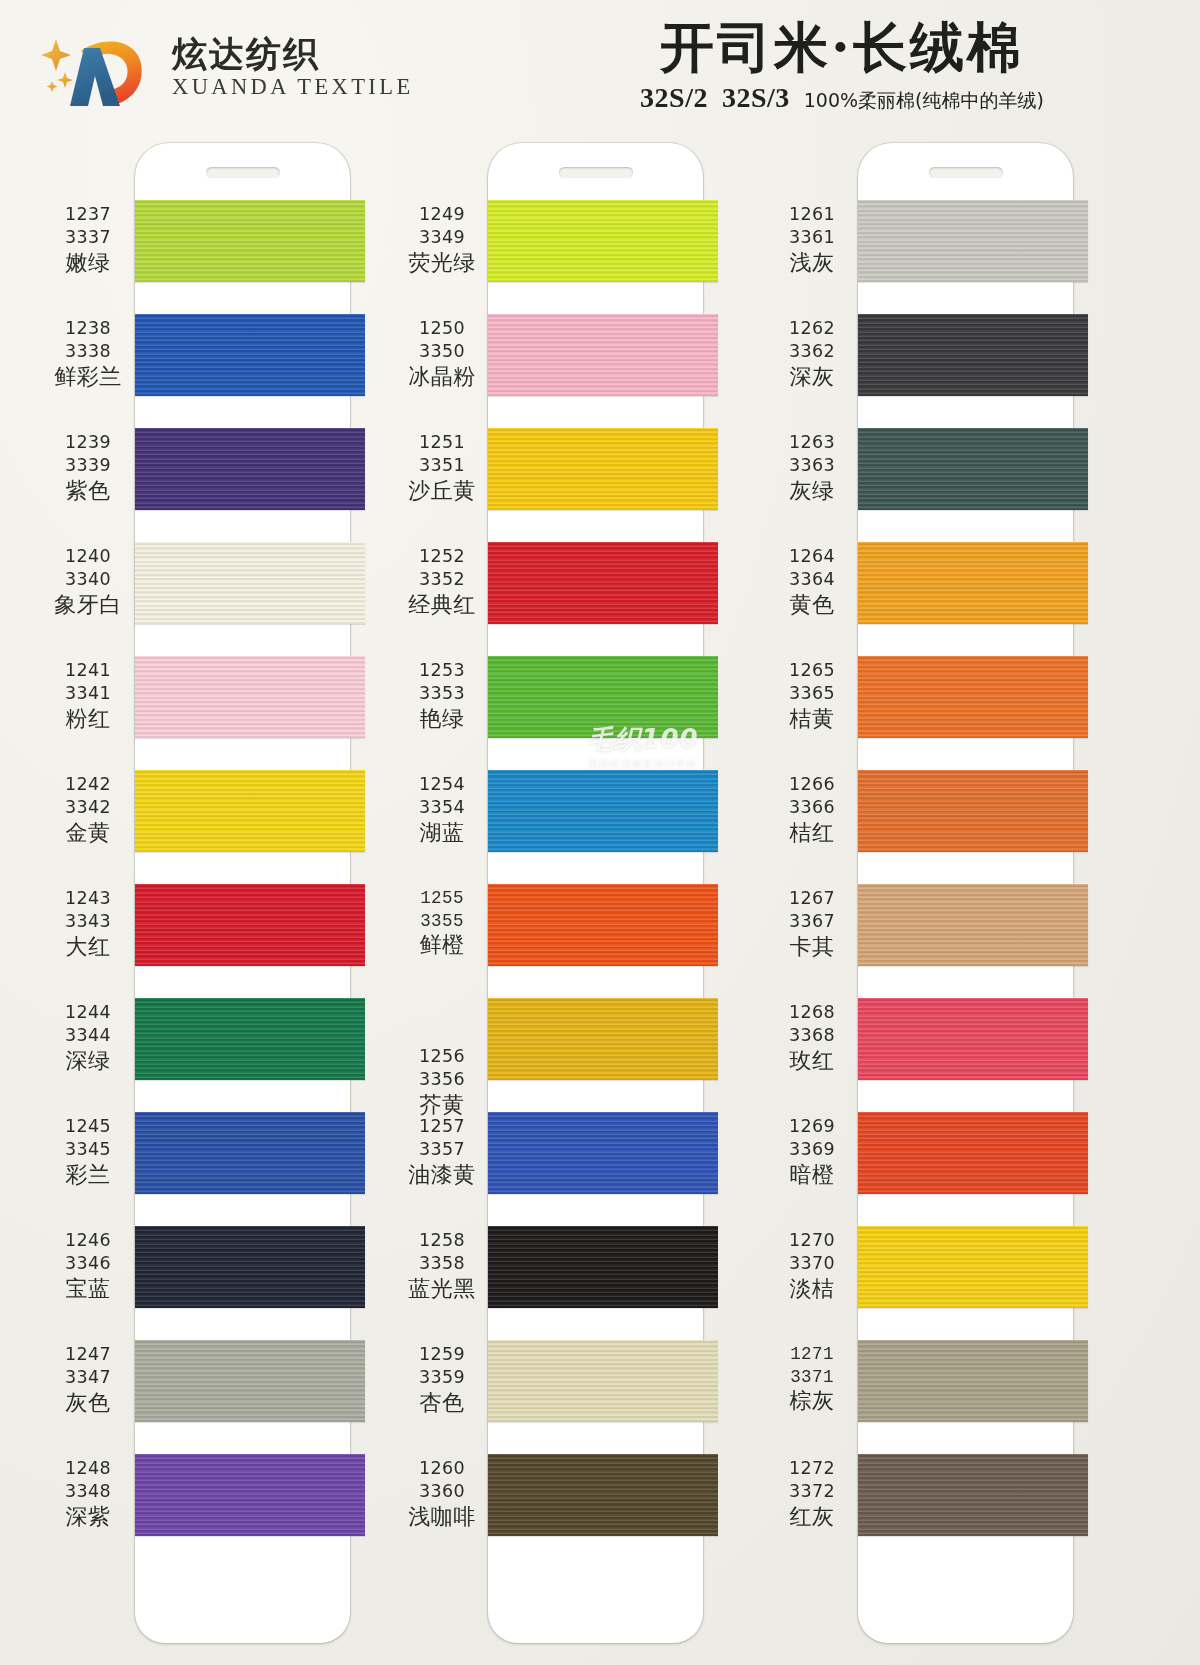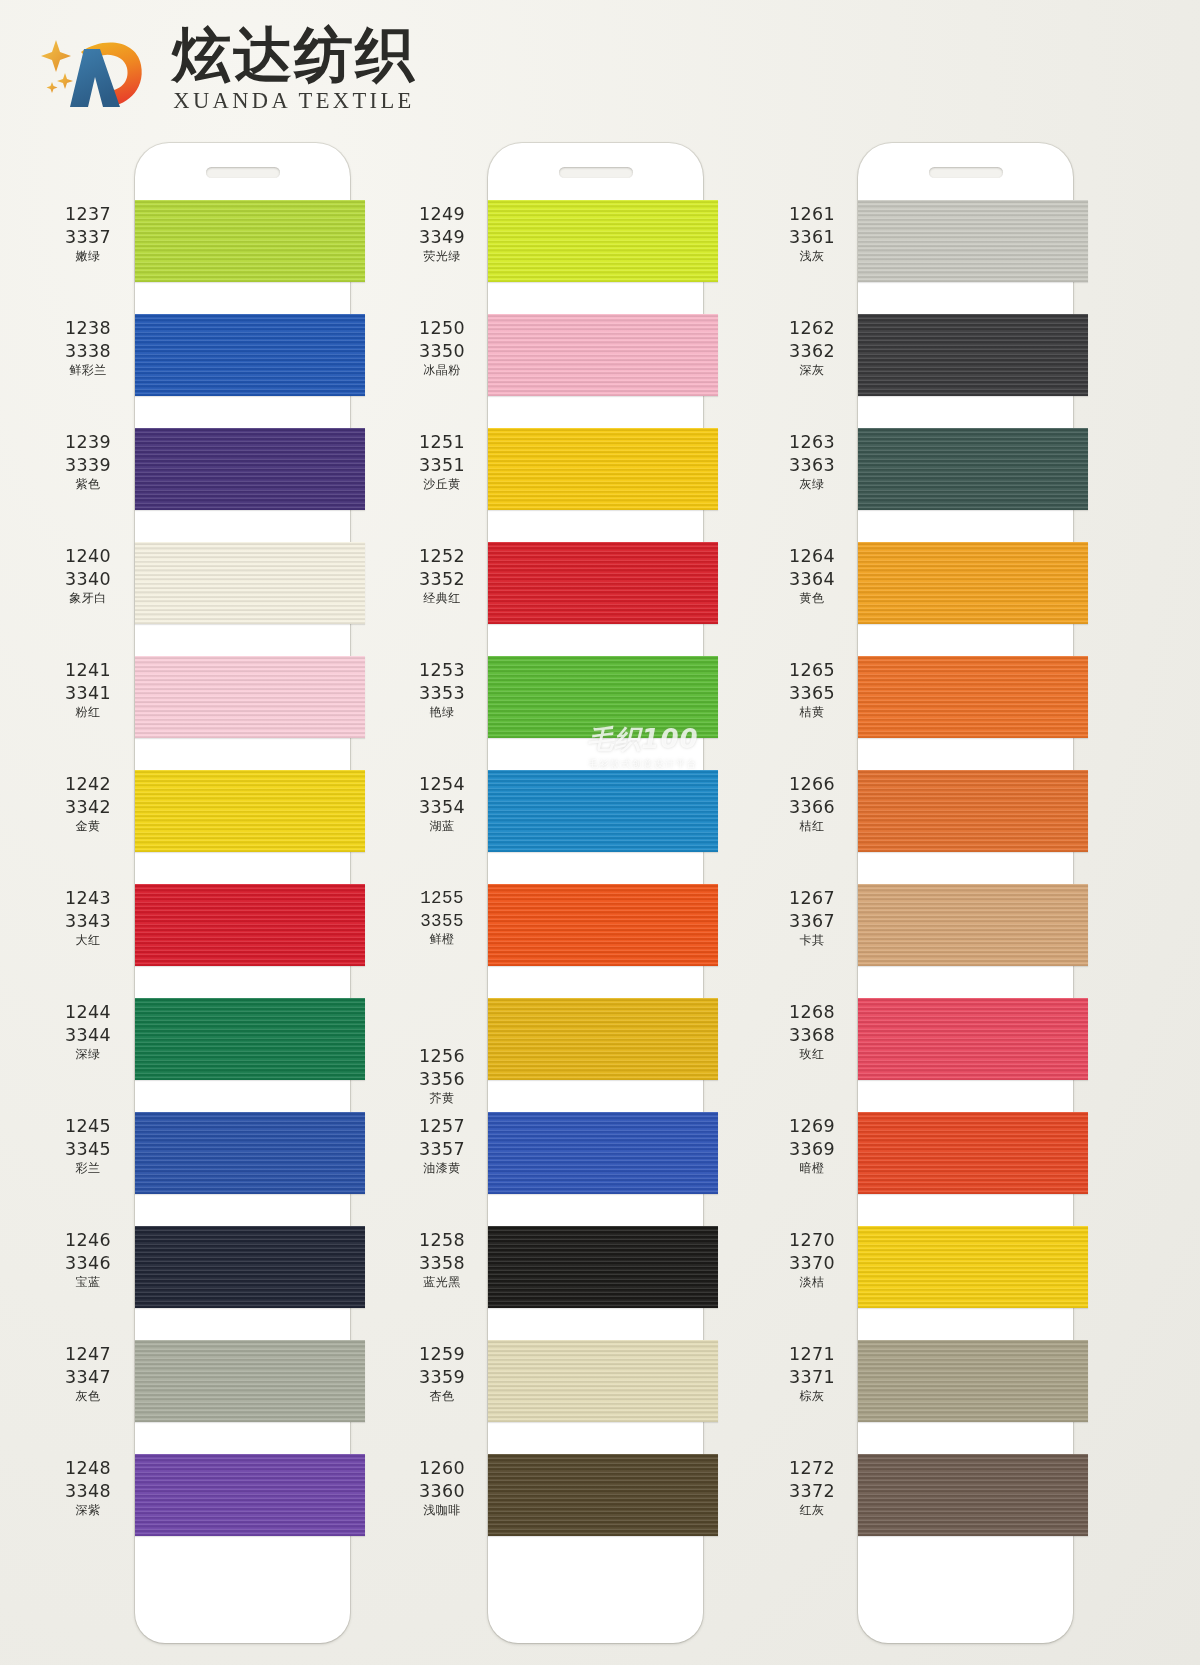--- a/index.html
+++ b/index.html
@@ -34,21 +34,21 @@
     gap: 14px;
   }
   .logo-mark {
     position: relative;
     width: 118px;
     height: 88px;
   }
   .brand-text { display: flex; flex-direction: column; }
   .brand-cn {
     font-family: "DejaVu Sans", sans-serif;
-    font-size: 59px;
+    font-size: 35px;
     font-weight: bold;
     letter-spacing: 2px;
     color: #2b2b28;
     line-height: 1.05;
   }
   .brand-en {
     font-family: "Liberation Serif", serif;
     font-size: 22.5px;
     letter-spacing: 3.4px;
     color: #3a3a36;
@@ -147,21 +147,21 @@
   
   .label {
     position: absolute;
     width: 92px;
     text-align: center;
     font-family: "DejaVu Sans", sans-serif;
     color: #2c2c29;
     line-height: 1.30;
   }
   .label .code { font-size: 17.5px; letter-spacing: 0.4px; }
-  .label .name { font-size: 12px; letter-spacing: 0.5px; }
+  .label .name { font-size: 22px; letter-spacing: 0.5px; }
 
   
   .watermark {
     position: absolute;
     left: 548px;
     top: 722px;
     width: 190px;
     text-align: center;
     color: rgba(255,255,255,0.78);
     pointer-events: none;
@@ -215,20 +215,28 @@
           <path d="M25 48 L27 54 L33 56 L27 58 L25 64 L23 58 L17 56 L23 54 Z" fill="url(#starg)"></path>
           <path d="M12 57 L13.5 61 L17.5 62.5 L13.5 64 L12 68 L10.5 64 L6.5 62.5 L10.5 61 Z" fill="url(#starg)"></path>
         </svg>
       </div>
       <div class="brand-text">
         <div class="brand-cn">炫达纺织</div>
         <div class="brand-en">XUANDA TEXTILE</div>
       </div>
     </div>
 
+    <div class="title-block">
+      <div class="title-cn">开司米·长绒棉</div>
+      <div class="title-sub">
+        <span class="count-a">32S/2</span>
+        <span class="count-b">32S/3</span>
+        <span class="title-desc">100%柔丽棉(纯棉中的羊绒)</span>
+      </div>
+    </div>
   </div>
 
   <div id="cards-root">
       <div class="card" id="card-1" style="left: 135px;">
         <div class="punch"></div>
         <div class="swatch" title="1237 / 3337 嫩绿" style="top: 57px; width: 230px; height: 82px; background-color: rgb(181, 217, 59);"></div>
         <div class="swatch" title="1238 / 3338 鲜彩兰" style="top: 171px; width: 230px; height: 82px; background-color: rgb(34, 87, 180);"></div>
         <div class="swatch" title="1239 / 3339 紫色" style="top: 285px; width: 230px; height: 82px; background-color: rgb(70, 50, 120);"></div>
         <div class="swatch" title="1240 / 3340 象牙白" style="top: 399px; width: 230px; height: 82px; background-color: rgb(244, 240, 224);"></div>
         <div class="swatch" title="1241 / 3341 粉红" style="top: 513px; width: 230px; height: 82px; background-color: rgb(249, 205, 216);"></div>
@@ -440,21 +448,21 @@
     <div class="label" style="left: 766px; top: 1115px;">
       <div class="code">1269</div>
       <div class="code">3369</div>
       <div class="name">暗橙</div>
     </div>
     <div class="label" style="left: 766px; top: 1229px;">
       <div class="code">1270</div>
       <div class="code">3370</div>
       <div class="name">淡桔</div>
     </div>
-    <div class="label" style="left: 766px; top: 1343px;">
+    <div class="label" style="left: 766px; top: 1343px; font-family: Liberation Mono, monospace;">
       <div class="code">1271</div>
       <div class="code">3371</div>
       <div class="name">棕灰</div>
     </div>
     <div class="label" style="left: 766px; top: 1457px;">
       <div class="code">1272</div>
       <div class="code">3372</div>
       <div class="name">红灰</div>
     </div>
   </div>

